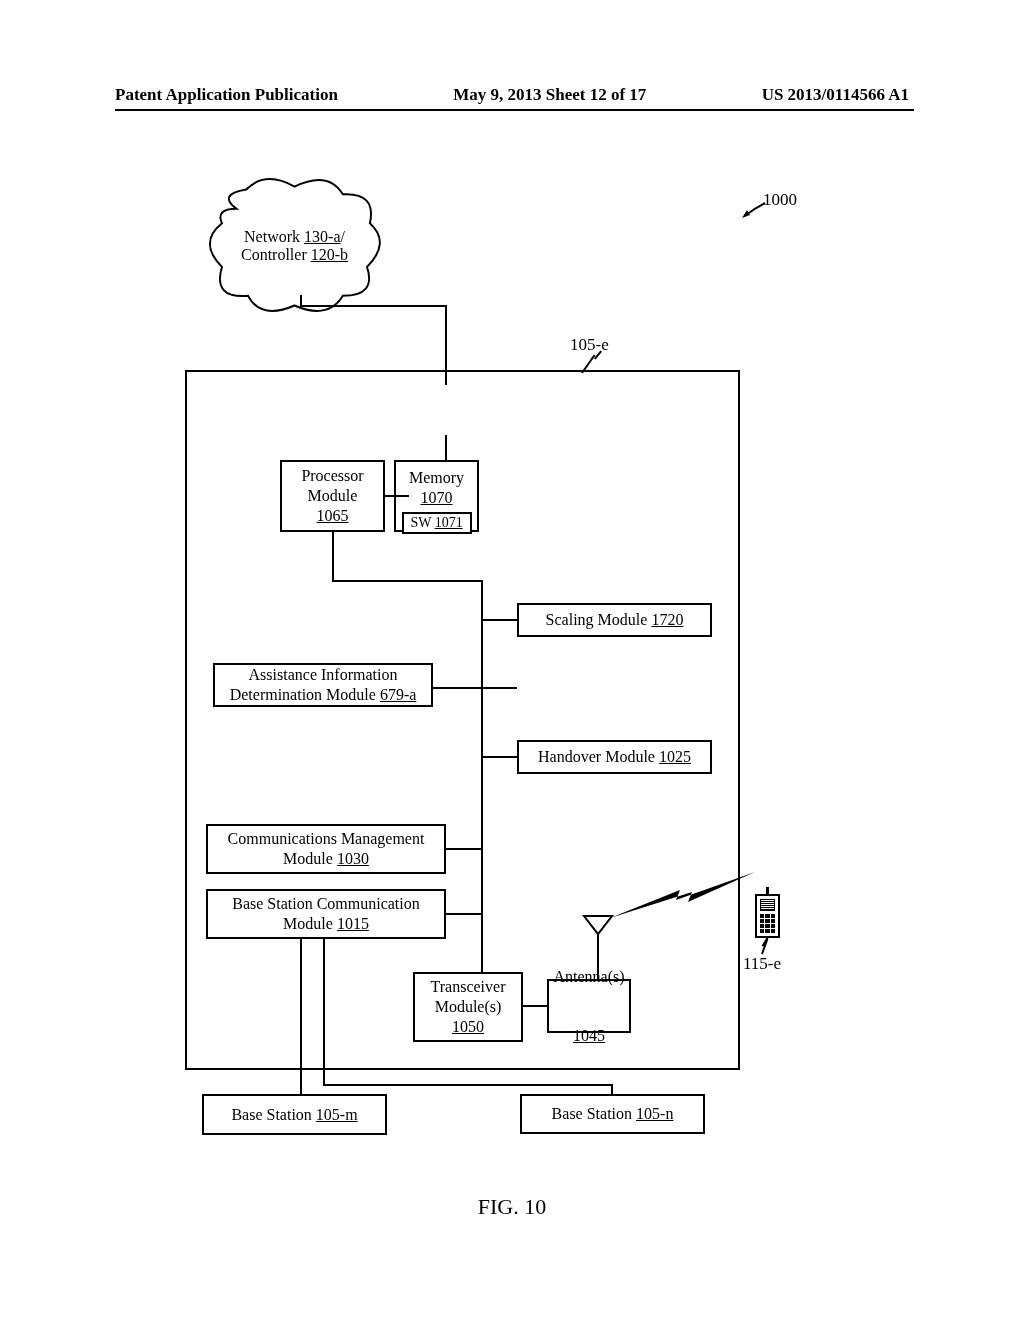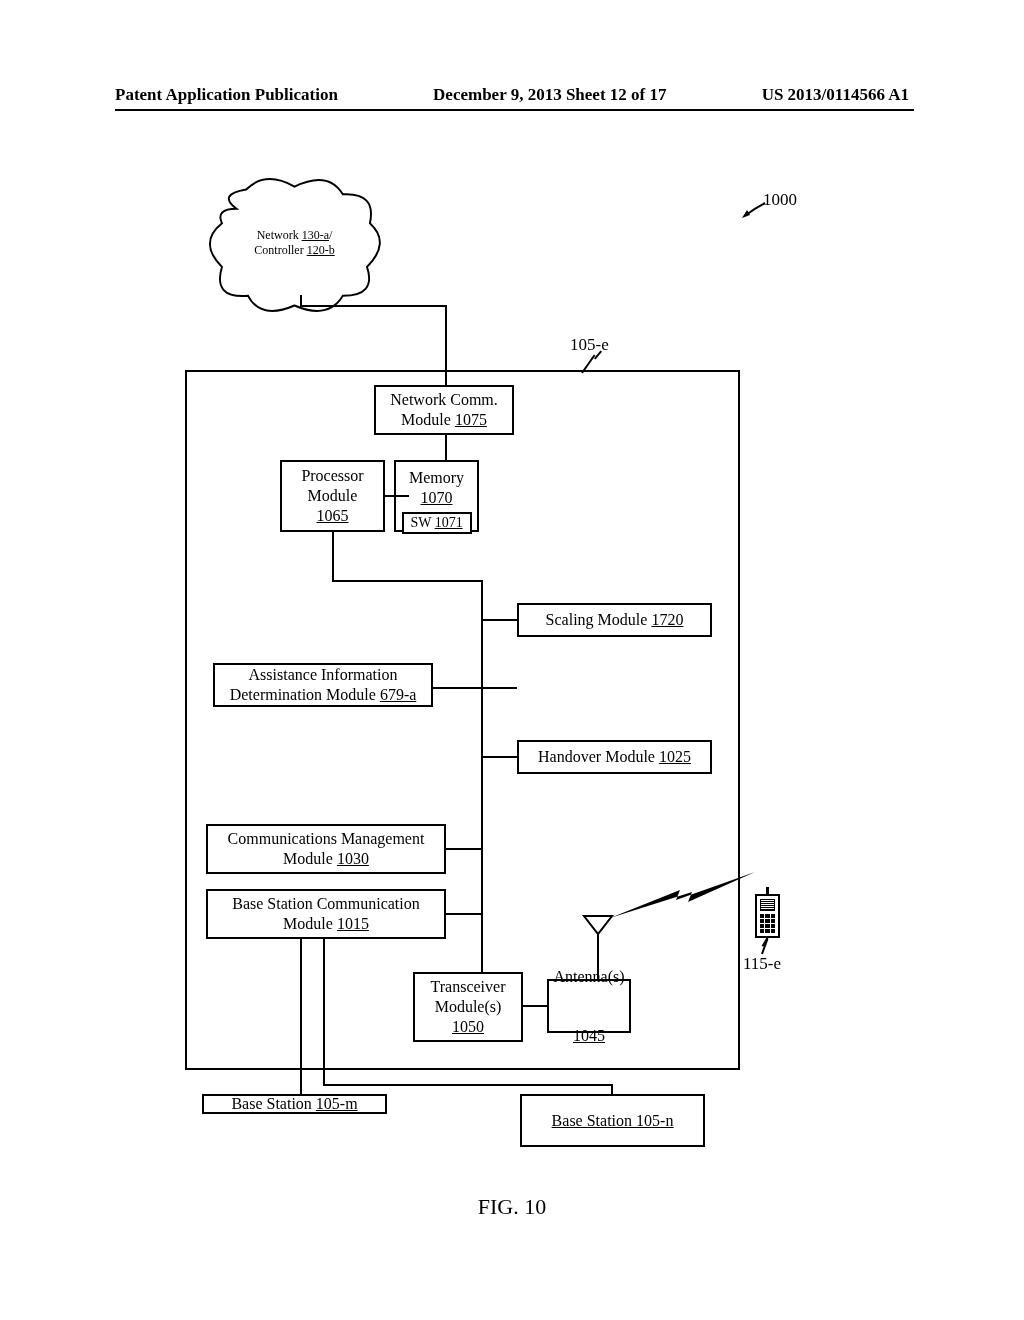--- a/index.html
+++ b/index.html
@@ -67,21 +67,21 @@
   .cloud {
     position: absolute;
     left: 197px; top: 175px;
     width: 195px; height: 145px;
   }
   .cloud svg { width: 100%; height: 100%; }
   .cloud-text {
     position: absolute;
     left: 0; right: 0; top: 53px;
     text-align: center;
-    font-size: 12px;
+    font-size: 16px;
   }
   
   .antenna-svg { position: absolute; }
   
   .phone {
     position: absolute;
     left: 755px; top: 888px;
     width: 25px; height: 50px;
   }
   .phone .body {
@@ -119,21 +119,21 @@
   .arrow1000 svg { display:block; }
 
   .radio-bolt { position:absolute; }
 
 </style>
 </head>
 <body>
 
 <div class="header">
   <span>Patent Application Publication</span>
-  <span>December 9, 2013  Sheet 12 of 17</span>
+  <span>May 9, 2013  Sheet 12 of 17</span>
   <span>US 2013/0114566 A1</span>
 </div>
 <div class="rule"></div>
 
 <div class="diagram">
 
   <div class="label" style="left:763px; top:190px;">1000</div>
   <div class="arrow1000" style="left:740px; top:200px;">
     <svg width="28" height="20">
       <path d="M25 3 Q15 8 6 15" stroke="#000" stroke-width="2" fill="none"></path>
@@ -158,24 +158,20 @@
   <div class="label" style="left:570px; top:335px;">105-e</div>
   <div class="lead" style="left:582px; top:372px; width:22px; transform:rotate(-55deg);"></div>
   <div class="tick" style="left:597px; top:350px;"></div>
 
   <div class="main-device"></div>
 
   <div class="v" style="left:445px; top:305px; height:80px;"></div>
   <div class="h" style="left:300px; top:305px; width:146px;"></div>
   <div class="v" style="left:300px; top:295px; height:12px;"></div>
 
-  <div class="box" style="left:374px; top:385px; width:140px; height:50px;">
-    <div><span>Network Comm.</span></div>
-    <div><span>Module </span><span class="ref">1075</span></div>
-  </div>
 
   <div class="box" style="left:280px; top:460px; width:105px; height:72px;">
     <div>Processor</div>
     <div>Module</div>
     <div class="ref">1065</div>
   </div>
 
   <div class="box" style="left:394px; top:460px; width:85px; height:72px; justify-content:flex-start; padding-top:6px;">
     <div>Memory</div>
     <div class="ref">1070</div>
@@ -273,22 +269,22 @@
   </div>
   <div class="label" style="left:743px; top:954px;">115-e</div>
   <div class="lead" style="left:762px; top:953px; width:16px; transform:rotate(-70deg);"></div>
   <div class="tick" style="left:764px; top:937px; transform:rotate(30deg);"></div>
 
   <div class="v" style="left:300px; top:939px; height:155px;"></div>
   <div class="v" style="left:323px; top:939px; height:145px;"></div>
   <div class="h" style="left:323px; top:1084px; width:290px;"></div>
   <div class="v" style="left:611px; top:1084px; height:10px;"></div>
 
-  <div class="box" style="left:202px; top:1094px; width:185px; height:20px;">
+  <div class="box" style="left:202px; top:1094px; width:185px; height:41px;">
     <span><span>Base Station </span><span class="ref">105-m</span></span>
   </div>
 
-  <div class="box" style="left:520px; top:1094px; width:185px; height:53px;text-decoration:underline;">
+  <div class="box" style="left:520px; top:1094px; width:185px; height:40px;">
     <span><span>Base Station </span><span class="ref">105-n</span></span>
   </div>
 
   <div class="fig-caption">FIG. 10</div>
 </div>
 
 </body></html>

